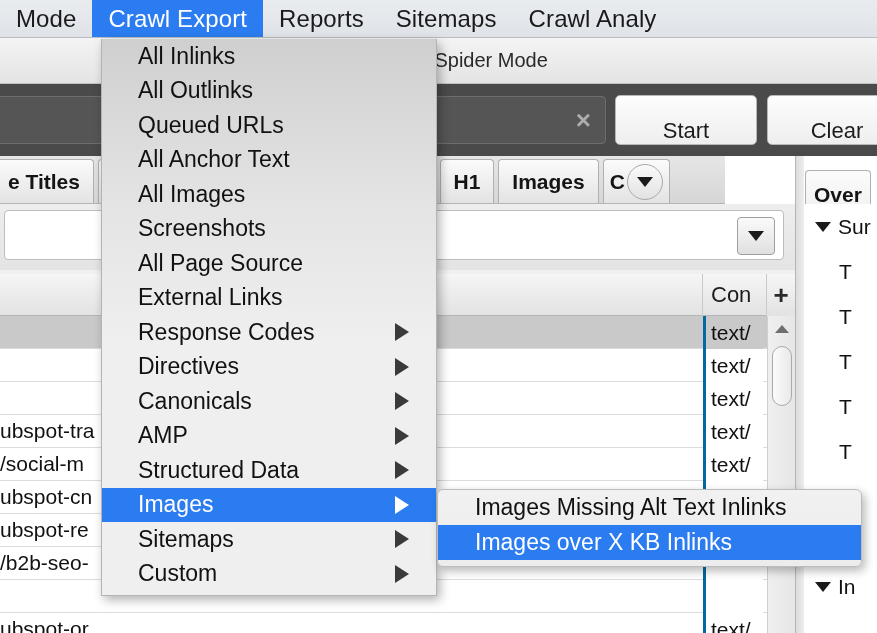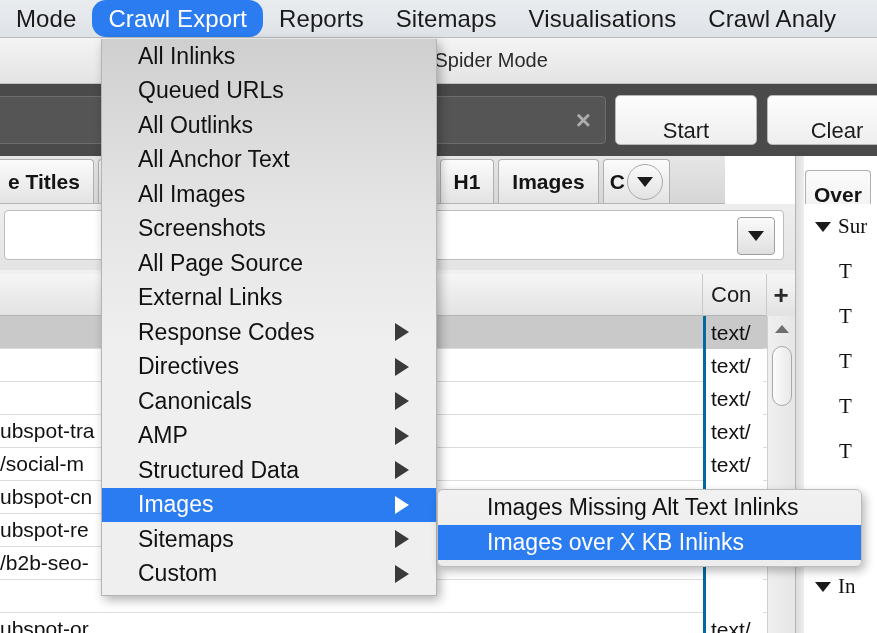--- a/index.html
+++ b/index.html
@@ -25,21 +25,20 @@
     display: flex; align-items: stretch;
     box-sizing: border-box;
   }
   .menubar-item {
     display: flex; align-items: center;
     padding: 0 16px;
     font-size: 24px;
     color: #1a1a1a;
     white-space: nowrap;
     letter-spacing: 0.1px;
-    border-radius: 14px;
   }
   .menubar-item.active {
     background: #2b7cf0;
     color: #ffffff;
   }
 
   
   .titlebar {
     position: absolute; left: 0; top: 38px;
     width: 877px; height: 46px;
@@ -279,21 +278,20 @@
     width: 73px; height: 429px;
     background: #ffffff;
     box-sizing: border-box;
     overflow: hidden;
   }
   .tree-node {
     display: flex; align-items: center;
     height: 45px;
     font-size: 21px; color: #111111;
     white-space: nowrap;
-    font-family: Liberation Serif, serif;
   }
   .tree-node.child { padding-left: 34px; }
   .tri-down-small {
     width: 0; height: 0;
     border-left: 8px solid transparent;
     border-right: 8px solid transparent;
     border-top: 10px solid #1a1a1a;
     margin-right: 7px; margin-left: 10px;
   }
 
@@ -342,21 +340,21 @@
     box-sizing: border-box;
     box-shadow: 3px 4px 10px rgba(0,0,0,0.28);
     z-index: 60;
     overflow: hidden;
   }
   .submenu-item {
     height: 35px;
     display: flex; align-items: center;
     font-size: 23px;
     color: #111111;
-    padding-left: 49px;
+    padding-left: 37px;
     box-sizing: border-box;
     white-space: nowrap;
   }
   .submenu-item.selected {
     background: #2b7cf0;
     color: #ffffff;
   }
 </style>
 </head>
 <body>
@@ -368,23 +366,20 @@
       <span>Mode</span>
     </div>
     <div class="menubar-item active">
       <span>Crawl Export</span>
     </div>
     <div class="menubar-item">
       <span>Reports</span>
     </div>
     <div class="menubar-item">
       <span>Sitemaps</span>
-    </div>
-    <div class="menubar-item">
-      <span>Visualisations</span>
     </div>
     <div class="menubar-item">
       <span>Crawl Analy</span>
     </div>
   </div>
 
   <div class="titlebar">
     <span class="titlebar-text">pider 11.3 - Spider Mode</span>
   </div>
 
@@ -536,24 +531,24 @@
         <span>In</span>
       </div>
     </div>
   </div>
 
   <div class="dropdown">
     <div class="menu-item">
       <span>All Inlinks</span>
     </div>
     <div class="menu-item">
+      <span>All Outlinks</span>
+    </div>
+    <div class="menu-item">
       <span>Queued URLs</span>
-    </div>
-    <div class="menu-item">
-      <span>All Outlinks</span>
     </div>
     <div class="menu-item">
       <span>All Anchor Text</span>
     </div>
     <div class="menu-item">
       <span>All Images</span>
     </div>
     <div class="menu-item">
       <span>Screenshots</span>
     </div>

